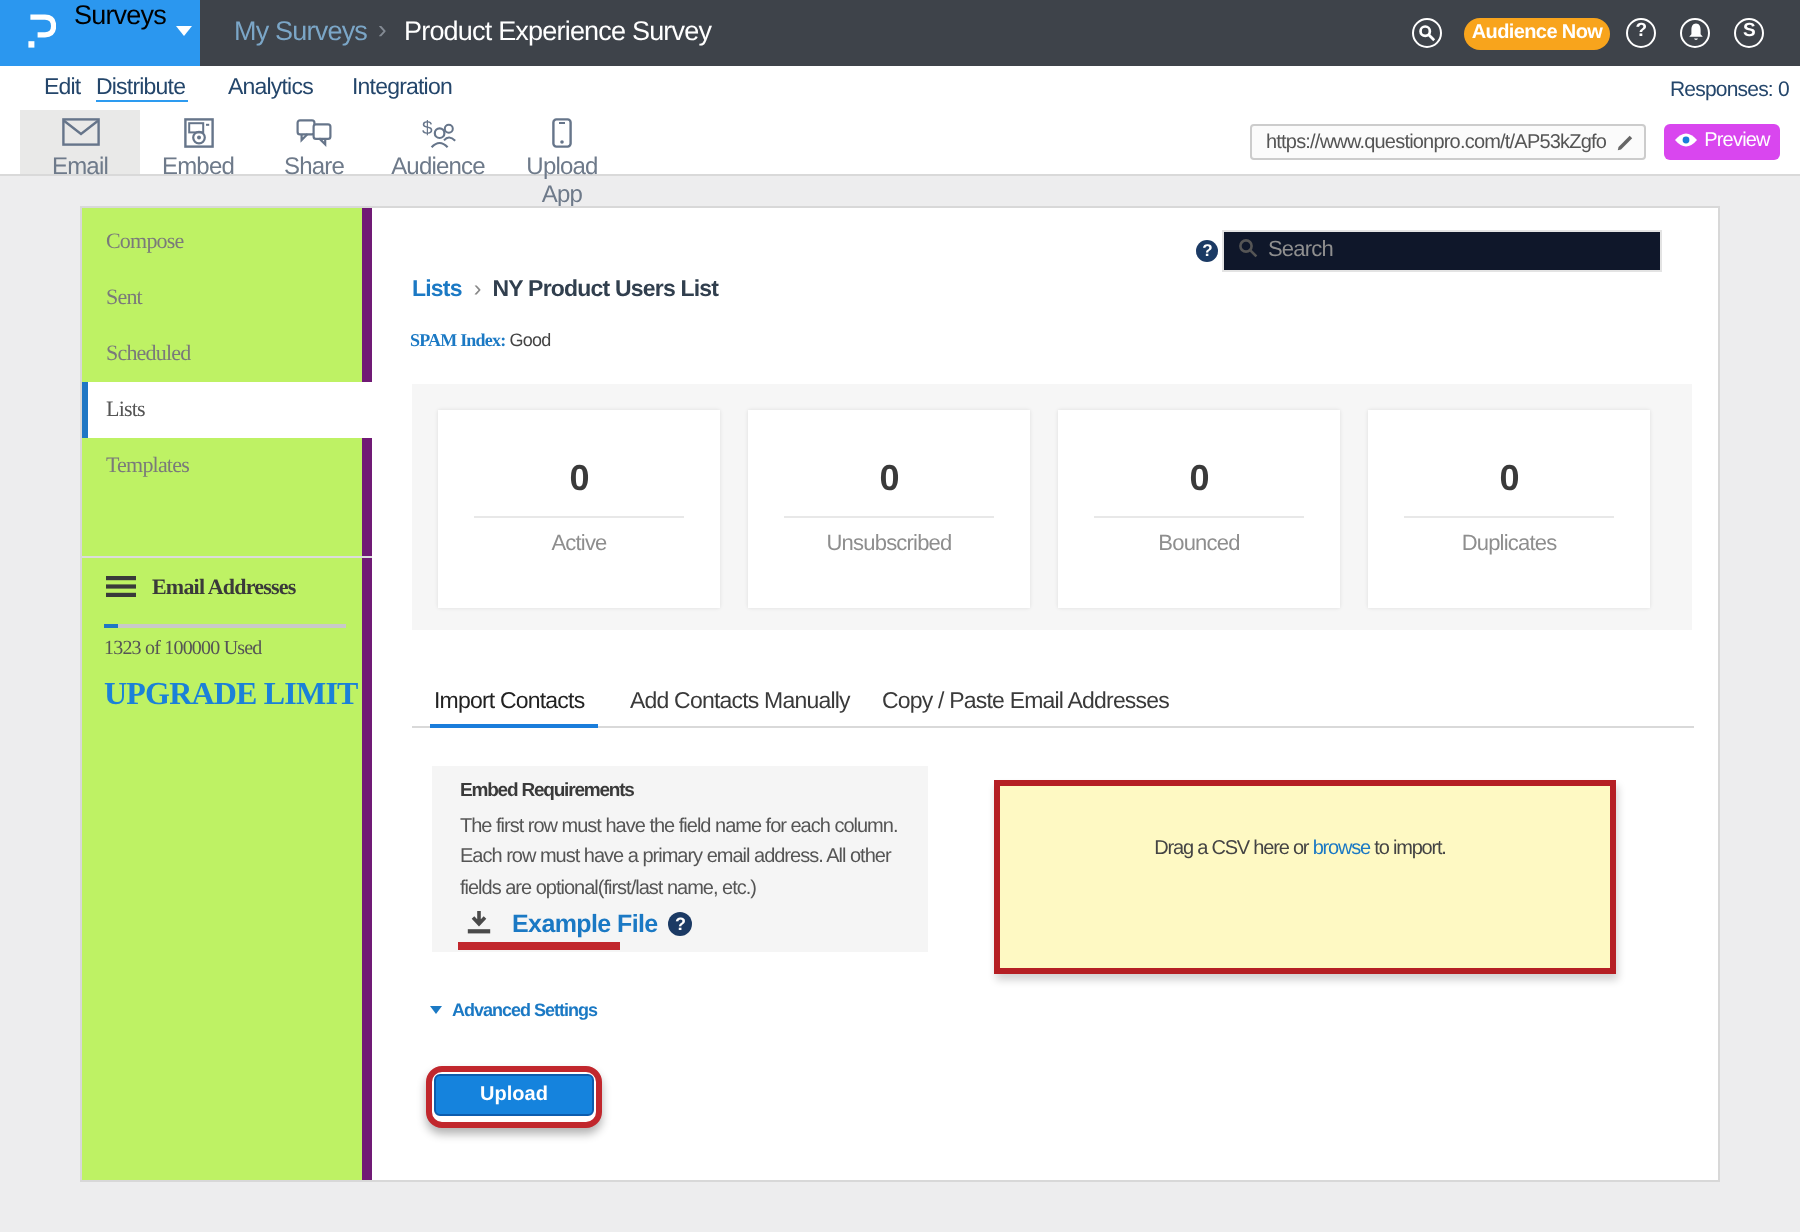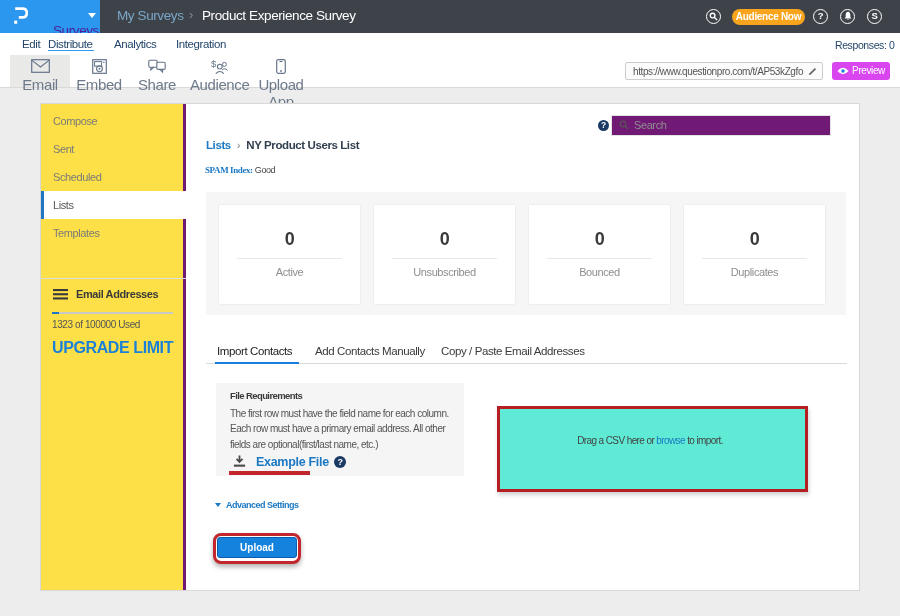--- a/index.html
+++ b/index.html
@@ -2,62 +2,62 @@
 <html><head>
 <meta charset="utf-8">
 <style>
 * { margin:0; padding:0; box-sizing:border-box; }
 html,body { width:900px; height:616px; }
 body { font-family:"Liberation Sans", sans-serif; background:#ededee; overflow:hidden; position:relative; letter-spacing:-0.4px; }
 
 
 .topbar { position:absolute; left:0; top:0; width:900px; height:33px; background:#3e434a; }
 .logoarea { position:absolute; left:0; top:0; width:100px; height:33px; background:#2b97ef; }
-.stext { position:absolute; left:37px; top:23px; font-size:13.5px; color:#4c1d95;margin-left:16px; }
+.stext { position:absolute; left:37px; top:0; font-size:13.5px; color:#000000; }
 .caret { position:absolute; left:88px; top:13px; width:0; height:0; border-left:4.5px solid transparent; border-right:4.5px solid transparent; border-top:5.5px solid #fff; }
 .mysurv { position:absolute; left:117px; top:8px; font-size:13.5px; color:#7ba6c7; }
 .tsep { position:absolute; left:189px; top:7px; font-size:13px; color:#848b94; }
 .ptitle { position:absolute; left:202px; top:8px; font-size:13.5px; color:#fff; }
 .circ { position:absolute; top:9px; width:15px; height:15px; border:1.4px solid #fff; border-radius:50%; color:#fff; font-size:9.5px; font-weight:bold; text-align:center; line-height:12.5px; }
 .upgrade { position:absolute; left:732px; top:9px; width:73px; height:16px; background:#f8a41c; border-radius:8px; color:#fff; font-size:10px; font-weight:bold; text-align:center; line-height:16px; letter-spacing:-0.3px; }
 
 
 .navbar { position:absolute; left:0; top:33px; width:900px; height:22px; background:#fff; font-size:11.5px; color:#24466b; }
 .navbar span { position:absolute; top:5px; white-space:nowrap; }
 .distunder { position:absolute; left:47.5px; top:16.5px; width:46px; height:1.5px; background:#2d9bf0; }
 .resp { color:#24466b; }
 
 
 .toolbar { position:absolute; left:0; top:55px; width:900px; height:33px; background:#fff; border-bottom:1px solid #d9d9d9; }
 .titem { position:absolute; top:0; height:32px; color:#66758a; text-align:center; }
 .titem svg { display:block; margin:4px auto 0 auto; }
-.titem .lbl { display:block; font-size:15px; position:absolute; left:0; right:0; top:20.5px; color:#6e7a8a; }
+.titem .lbl { display:block; font-size:12px; position:absolute; left:0; right:0; top:20.5px; color:#6e7a8a; }
 .titem.sel { background:#e9e9e8; }
 .urlbox { position:absolute; left:625px; top:7px; width:198px; height:18px; background:#fbfbfb; border:1px solid #ccc; border-radius:2px; font-size:10px; color:#555; }
 .urlbox .u { position:absolute; left:7px; top:3px; white-space:nowrap; }
 .urlbox svg { position:absolute; right:5px; top:4px; }
 .previewbtn { position:absolute; left:832px; top:7px; width:58px; height:18px; background:#d946ef; border-radius:3px; color:#fff; font-size:10px; text-align:center; line-height:18px; }
 .previewbtn svg { vertical-align:-1px; margin-right:3px; }
 
 
 .maincard { position:absolute; left:40px; top:103px; width:820px; height:488px; background:#fff; border:1px solid #d8d8d8; }
-.sidebar { position:absolute; left:0; top:0; width:145px; height:486px; background:#fde047; border-right:3px solid #701a75; }
+.sidebar { position:absolute; left:0; top:0; width:145px; height:486px; background:#bef264; border-right:5px solid #701a75;font-family:Liberation Serif, serif; }
 .sitem { position:absolute; left:0; width:145px; height:28px; line-height:28px; padding-left:12px; font-size:11px; color:#7a7a7a; }
 .sitem.active { background:#fff; color:#555; border-left:3px solid #1f77c4; padding-left:9px; width:145px; }
 .sidesep { position:absolute; left:0; top:174px; width:145px; border-top:1px solid #dcdcdc; }
 .emailhdr { position:absolute; left:12px; top:184px; color:#3a3a3a; font-size:11px; font-weight:bold; }
 .emailhdr svg { vertical-align:-2px; margin-right:8px; }
 .progress { position:absolute; left:11px; top:208px; width:121px; height:2px; background:#c9c9c9; }
 .progress .fill { position:absolute; left:0; top:0; height:2px; width:7px; background:#1f77c4; }
 .used { position:absolute; left:11px; top:215px; font-size:10px; color:#555; }
 .upglimit { position:absolute; left:11px; top:235px; font-size:16px; font-weight:bold; color:#1b81d8; }
 
 .content { position:absolute; left:146px; top:0; width:674px; height:486px; }
 .helpq { position:absolute; left:411px; top:16px; width:11px; height:11px; border-radius:50%; background:#1b3a64; color:#fff; font-size:8.5px; font-weight:bold; text-align:center; line-height:11px; }
-.searchbox { position:absolute; left:424px; top:11px; width:220px; height:21px; background:#701a75; border:1px solid #e3e3e3; font-size:11px; color:#8f8f8f; line-height:19px; }
+.searchbox { position:absolute; left:424px; top:11px; width:220px; height:21px; background:#0f172a; border:1px solid #e3e3e3; font-size:11px; color:#8f8f8f; line-height:19px; }
 .searchbox svg { vertical-align:-1px; margin:0 5px 0 7px; }
 .bcrumb { position:absolute; left:19px; top:35px; font-size:11.5px; font-weight:bold; }
 .bcrumb .l { color:#1b79c4; }
 .bcrumb .s { color:#888; font-weight:normal; padding:0 6px; }
 .bcrumb .n { color:#313f4e; }
 .spam { position:absolute; left:18px; top:61px; font-size:9px; }
 .spam b { color:#1b79c4;font-family:Liberation Serif, serif; }
 .spam span { color:#444; }
 
 .statspanel { position:absolute; left:19px; top:88px; width:640px; height:123px; background:#f6f6f6; }
@@ -72,21 +72,21 @@
 
 .filereq { position:absolute; left:29px; top:279px; width:248px; height:93px; background:#f5f5f5; font-size:10px; color:#555; letter-spacing:-0.5px; }
 .filereq .t { position:absolute; left:14px; top:7px; font-weight:bold; color:#3a3a3a; letter-spacing:-0.6px; font-size:9.5px; }
 .filereq .bd { position:absolute; left:14px; top:23px; line-height:15.3px; }
 .exline { position:absolute; left:46px; top:351px; height:16px; }
 .exline svg { position:absolute; left:0; top:0; }
 .exline .ex { position:absolute; left:23px; top:0px; color:#1b79c4; font-size:12.5px; font-weight:bold; letter-spacing:-0.3px; white-space:nowrap; }
 .exline .q { position:absolute; left:101px; top:0.5px; width:12px; height:12px; border-radius:50%; background:#1b3a64; color:#fff; font-size:9px; font-weight:bold; text-align:center; line-height:12px; }
 .redunder { position:absolute; left:42px; top:367px; width:81px; height:3.5px; background:#c1272d; }
 
-.dropzone { position:absolute; left:310px; top:302px; width:311px; height:86px; border:3px solid #b51f24; background:#5eead4; box-shadow:1px 3px 4px rgba(0,0,0,.18); }
+.dropzone { position:absolute; left:310px; top:286px; width:311px; height:97px; border:3px solid #b51f24; background:#fef9c3; box-shadow:1px 3px 4px rgba(0,0,0,.18); }
 .dropzone .dtext { text-align:center; margin-top:26px; margin-left:-5px; font-size:10px; letter-spacing:-0.6px; color:#444; }
 .dropzone .dtext .br { color:#1b79c4; }
 .skipline { text-align:center; margin-top:5px; margin-left:-8px; font-size:10px; letter-spacing:-0.5px; color:#444; }
 .skipline .cb { display:inline-block; width:13px; height:13px; border:1px solid #b5b5b5; background:#fff; margin-right:7px; vertical-align:-3px; }
 
 .advset { position:absolute; left:28px; top:396px; color:#1b79c4; font-size:9px; font-weight:bold; letter-spacing:-0.5px; }
 .advset .car { display:inline-block; width:0; height:0; border-left:3.5px solid transparent; border-right:3.5px solid transparent; border-top:4.5px solid #1b79c4; margin-right:5px; vertical-align:1px; }
 
 .uploadring { position:absolute; left:26px; top:429px; width:88px; height:31px; border:3.5px solid #c1272d; border-radius:8px; box-shadow:0 3px 5px rgba(0,0,0,.3); background:#fff; }
 .uploadbtn { position:absolute; left:1px; top:1px; width:80px; height:21px; background:#1583dd; border:1px solid #0c5cad; border-radius:3px; color:#fff; font-size:10px; font-weight:bold; text-align:center; line-height:20px; letter-spacing:0; }
@@ -237,21 +237,21 @@
           <div class="dv"></div>
           <div class="lb">Duplicates</div>
         </div>
     </div>
     <div class="tabline"></div>
     <span class="tab" style="left:30px; color:#222;">Import Contacts</span>
     <span class="tab" style="left:128px;">Add Contacts Manually</span>
     <span class="tab" style="left:254px;">Copy / Paste Email Addresses</span>
     <div class="tabactive"></div>
     <div class="filereq">
-      <div class="t">File Requirements</div>
+      <div class="t">Embed Requirements</div>
       <div class="bd">The first row must have the field name for each column.<br>Each row must have a primary email address. All other<br>fields are optional(first/last name, etc.)</div>
     </div>
     <div class="exline">
       <svg width="13" height="12" viewBox="0 0 13 12">
           <path d="M6.5 0.5 L6.5 6.2 M3.5 3.8 L6.5 6.9 L9.5 3.8" fill="none" stroke="#4a4a4a" stroke-width="1.8"></path>
           <rect x="0.9" y="9.6" width="11.2" height="2.1" fill="#4a4a4a"></rect>
         </svg>
         <span class="ex">Example File</span>
         <span class="q">?</span>
     </div>

